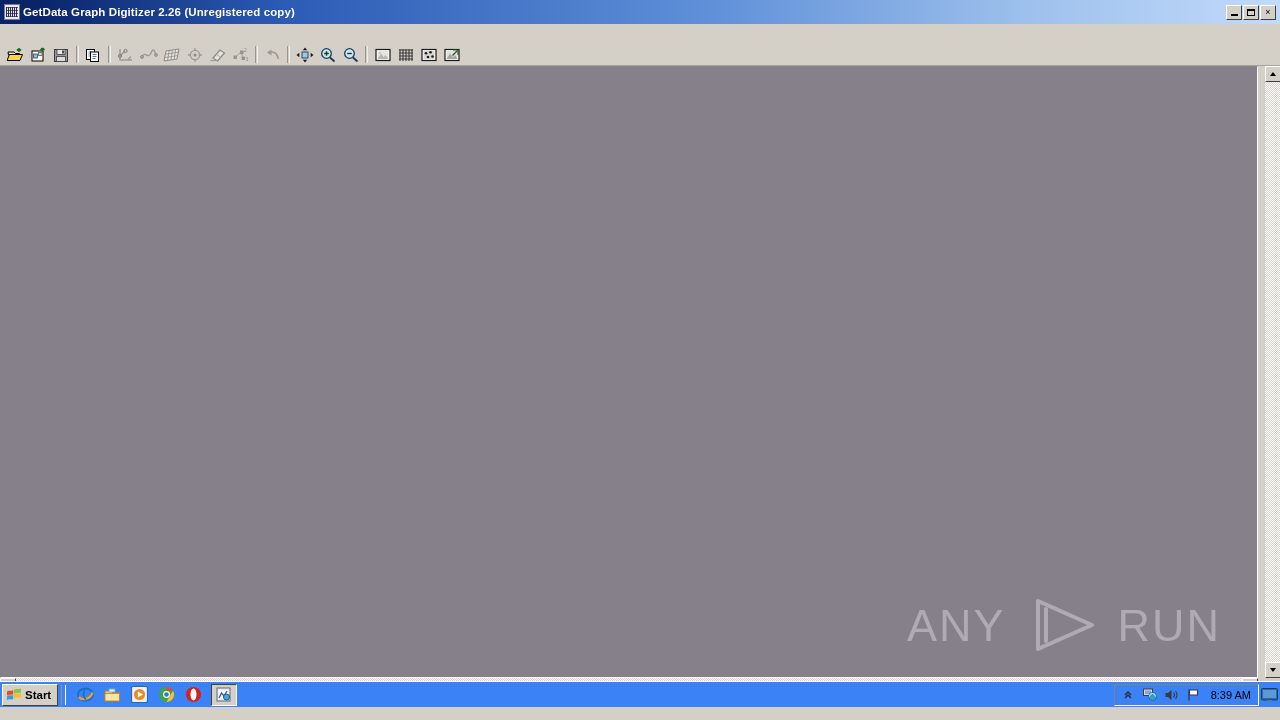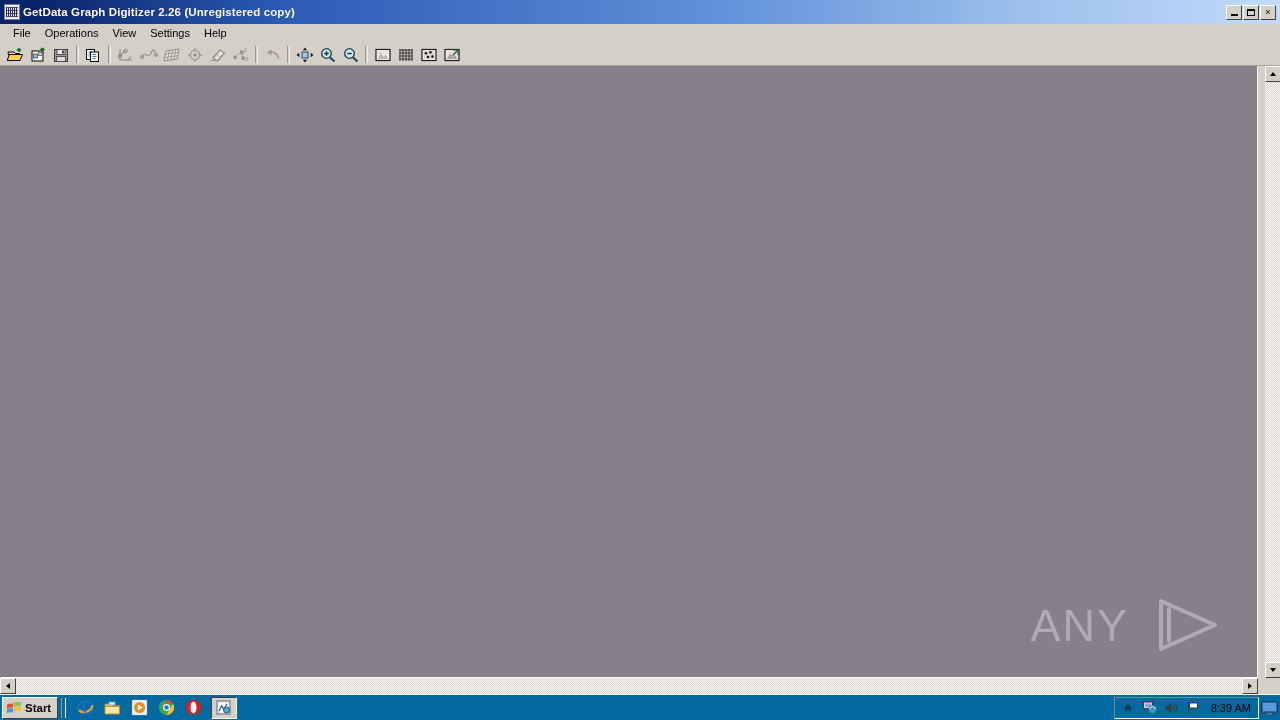--- a/index.html
+++ b/index.html
@@ -260,24 +260,24 @@
     border-color: transparent transparent transparent #000;
   }
   .sb-arrow.up { top: 0; left: 0; }
   .sb-arrow.down { bottom: 0; left: 0; }
   .sb-arrow.left { left: 0; top: 0; }
   .sb-arrow.right { right: 0; top: 0; }
 
   
   .taskbar {
     position: absolute;
-    left: 0; bottom: 0;
+    left: 0; bottom: 13px;
     width: 1280px;
     height: 26px;
-    background: #0369a1;
+    background: #3b82f6;
     border-top: 1px solid #ffffff;
     box-sizing: border-box;
     display: flex;
     align-items: center;
   }
   .start-btn {
     height: 22px;
     margin-left: 2px;
     padding: 0 6px 0 3px;
     display: flex;
@@ -380,27 +380,20 @@
         </div>
       <div class="win-btn max">
           <span class="glyph"></span>
         </div>
       <div class="win-btn close">
         <span class="glyph">×</span>
       </div>
     </div>
   </div>
 
-  <div class="menubar">
-    <div class="menu-item">File</div>
-    <div class="menu-item">Operations</div>
-    <div class="menu-item">View</div>
-    <div class="menu-item">Settings</div>
-    <div class="menu-item">Help</div>
-  </div>
 
   <div class="toolbar">
 
     <div class="tb-btn">
       <svg width="18" height="16" viewBox="0 0 18 16">
         <path d="M1 5 h6 l1.5 1.5 h4 v1.5 h-11 z" fill="#f5e7a8" stroke="#000" stroke-width="1"></path>
         <path d="M2.5 7.5 h13 l-2.5 6 h-13 z" fill="#fcd44a" stroke="#000" stroke-width="1"></path>
         <path d="M12 1.5 v3.5 M12 1.5 l-2 2 M12 1.5 l2 2" stroke="#1a6b1a" stroke-width="1.6" fill="none"></path>
       </svg>
     </div>
@@ -560,20 +553,21 @@
 
     <div class="canvas-frame">
       <div class="canvas-inner"></div>
 
       <div class="watermark">
         <span class="wm-text">ANY</span>
         <svg width="72" height="60" viewBox="0 0 72 60">
           <path d="M12 6 L66 30 L12 54 Z" fill="none" stroke="#c9c6cb" stroke-width="4" stroke-linejoin="round"></path>
           <path d="M20 14 L20 46" fill="none" stroke="#c9c6cb" stroke-width="4" stroke-linecap="round"></path>
         </svg>
+        <span class="wm-text">RUN</span>
       </div>
     </div>
 
     <div class="scroll-v">
       <div class="sb-arrow up"></div>
       <div class="sb-arrow down"></div>
     </div>
 
     <div class="scroll-h">
       <div class="sb-arrow left"></div>

